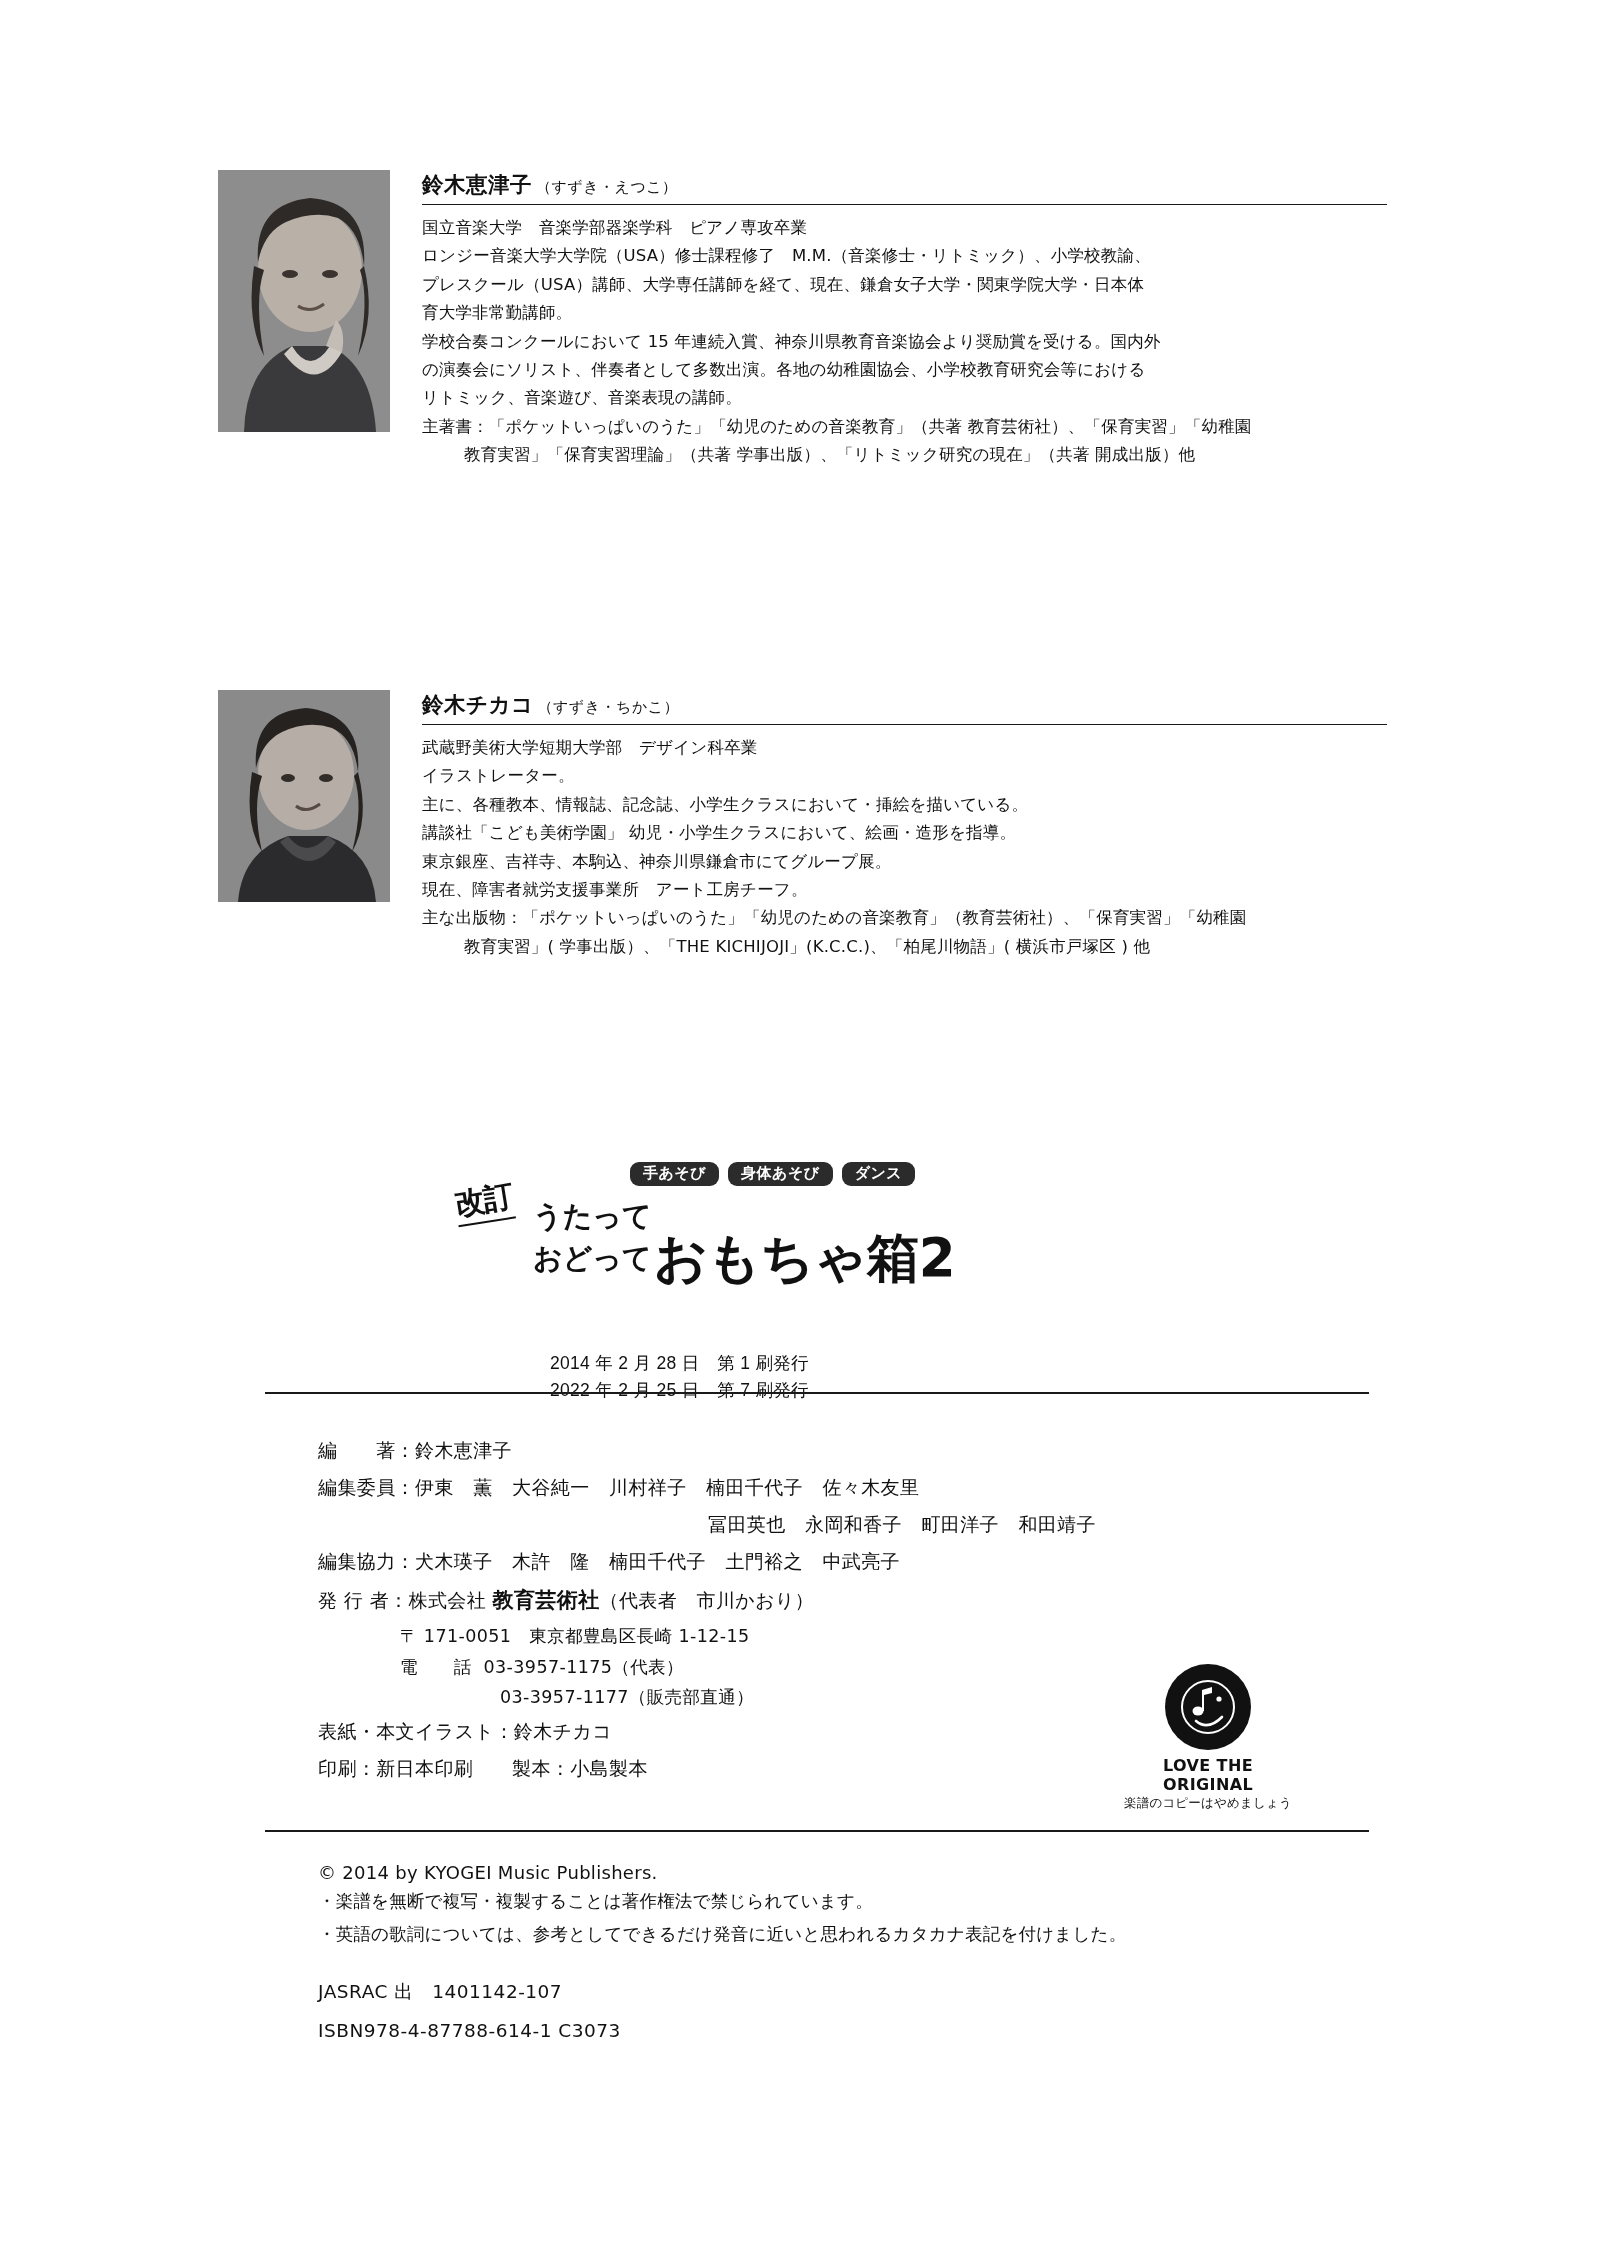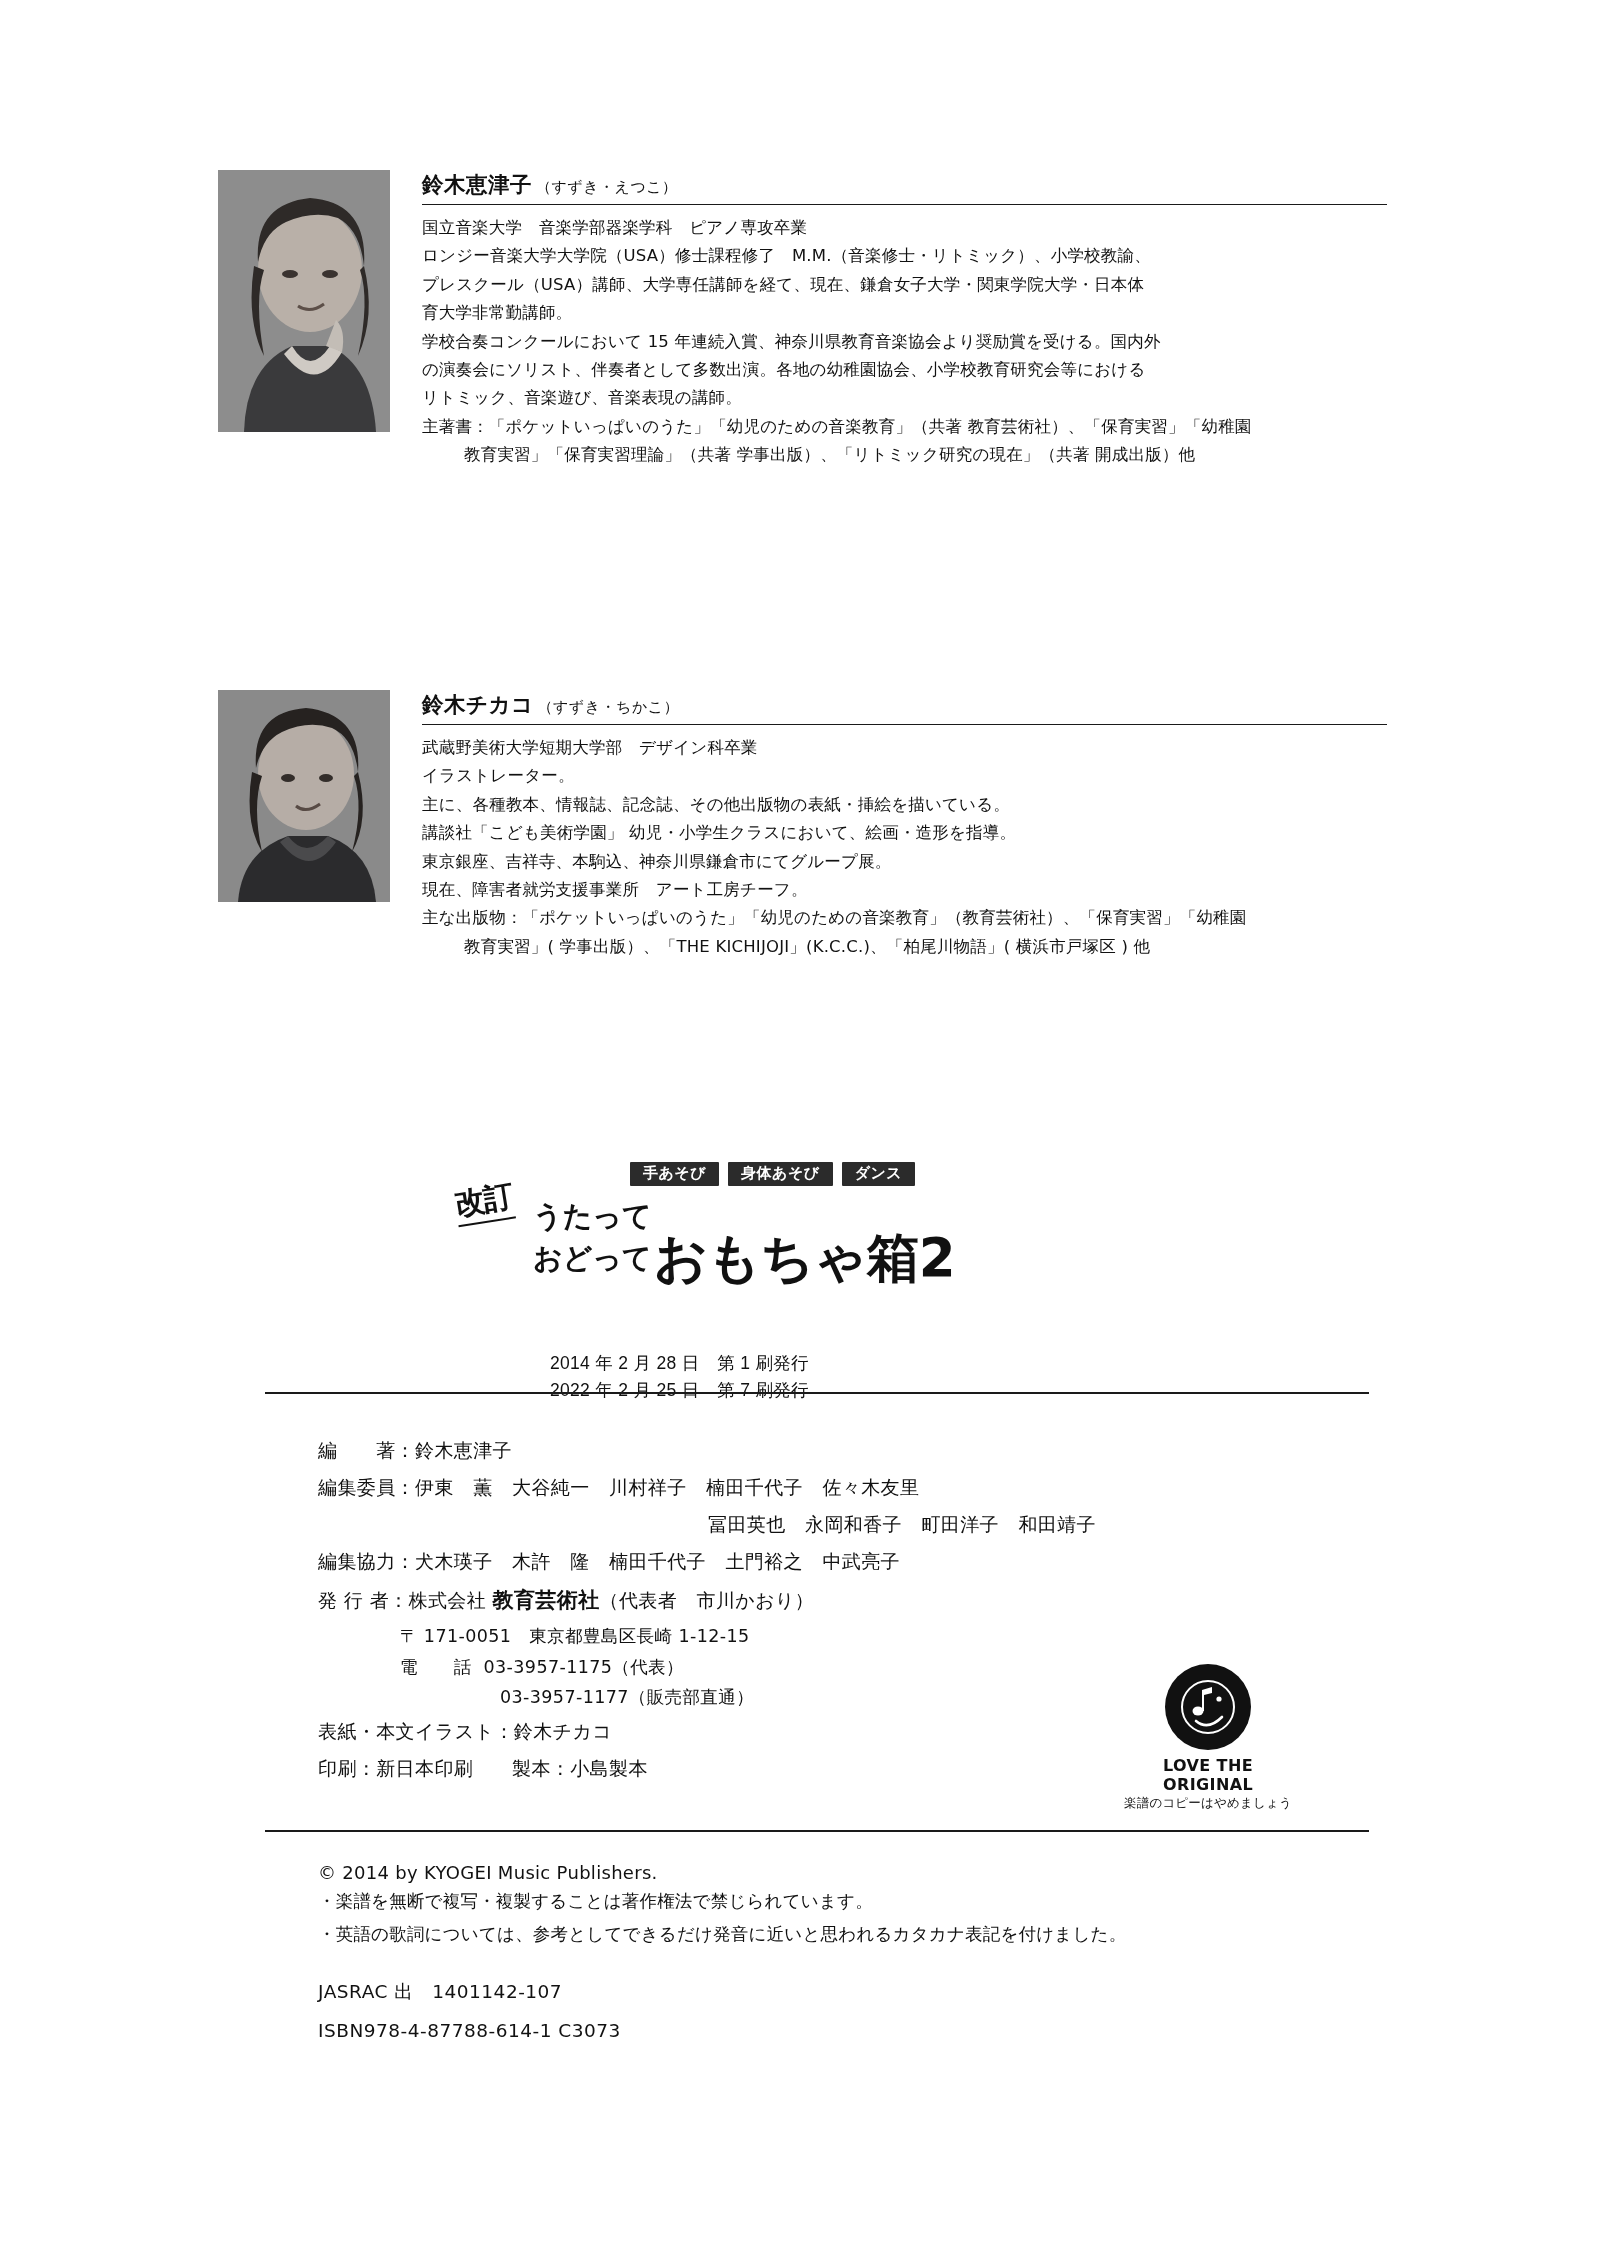--- a/index.html
+++ b/index.html
@@ -93,21 +93,21 @@
     display: flex;
     gap: 9px;
   }
   .badge {
     background: #2b2b2b;
     color: #fff;
     font-family: "DejaVu Sans", sans-serif;
     font-weight: bold;
     font-size: 15px;
     padding: 4px 13px 5px 13px;
-    border-radius: 1px;
+    border-radius: 9px;
     letter-spacing: 0.5px;
     line-height: 1;
   }
   .kaitei {
     position: absolute;
     left: 0px;
     top: 20px;
     font-family: "DejaVu Sans", sans-serif;
     font-weight: bold;
     font-size: 30px;
@@ -308,21 +308,21 @@
         <path d="M70 146 Q88 170 110 146 L118 152 Q92 190 62 152 Z" fill="#4a4a4c"></path>
       </svg>
     </div>
     <div class="author-text">
       <div class="author-name-row">
         <span class="author-name">鈴木チカコ</span>
         <span class="author-kana">（すずき・ちかこ）</span>
       </div>
       <div class="author-line">武蔵野美術大学短期大学部　デザイン科卒業</div>
       <div class="author-line">イラストレーター。</div>
-      <div class="author-line">主に、各種教本、情報誌、記念誌、その他出版物の表紙・挿絵を描いている。</div>
+      <div class="author-line">主に、各種教本、情報誌、記念誌、小学生クラスにおいて・挿絵を描いている。</div>
       <div class="author-line">講談社「こども美術学園」 幼児・小学生クラスにおいて、絵画・造形を指導。</div>
       <div class="author-line">東京銀座、吉祥寺、本駒込、神奈川県鎌倉市にてグループ展。</div>
       <div class="author-line">現在、障害者就労支援事業所　アート工房チーフ。</div>
       <div class="author-line">主な出版物：「ポケットいっぱいのうた」「幼児のための音楽教育」（教育芸術社）、「保育実習」「幼稚園</div>
       <div class="author-line indent">教育実習」( 学事出版）、「THE KICHIJOJI」(K.C.C.)、「柏尾川物語」( 横浜市戸塚区 ) 他</div>
     </div>
   </div>
 
   <div class="title-area">
     <div class="badges">

